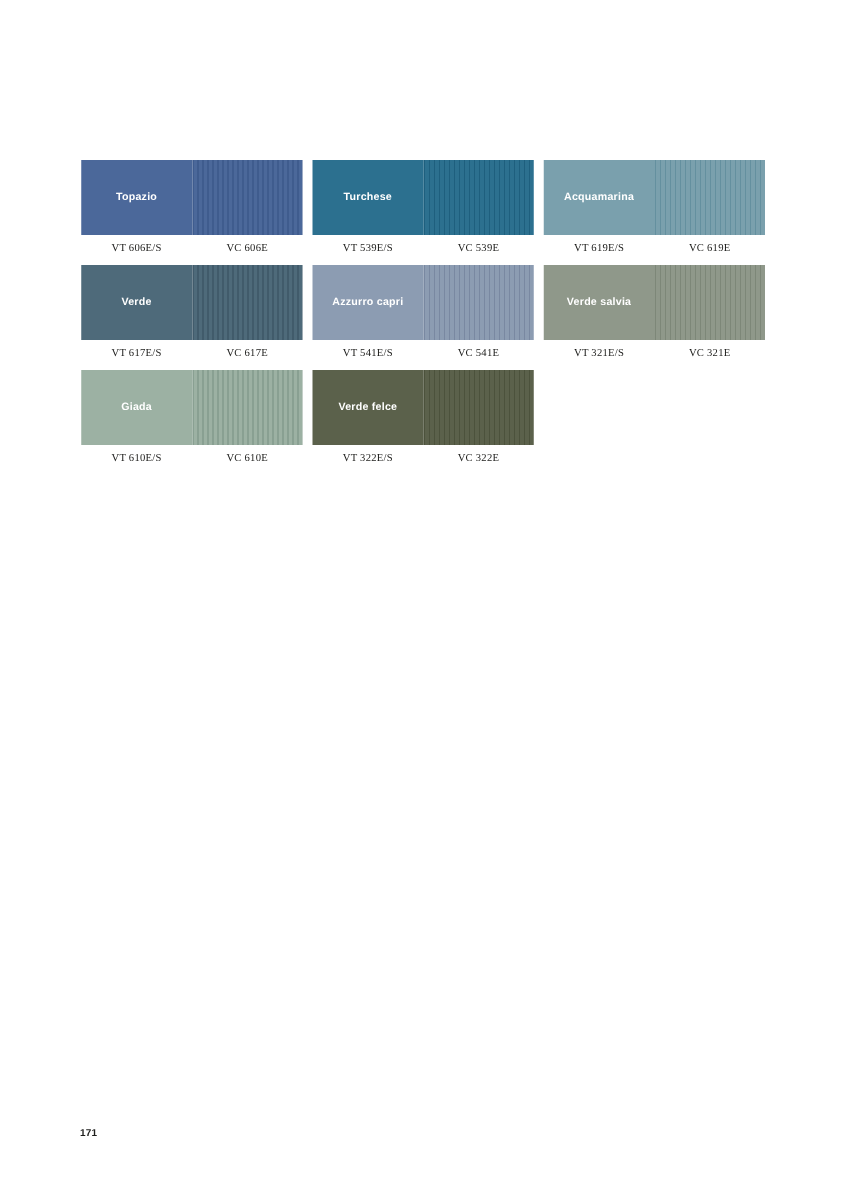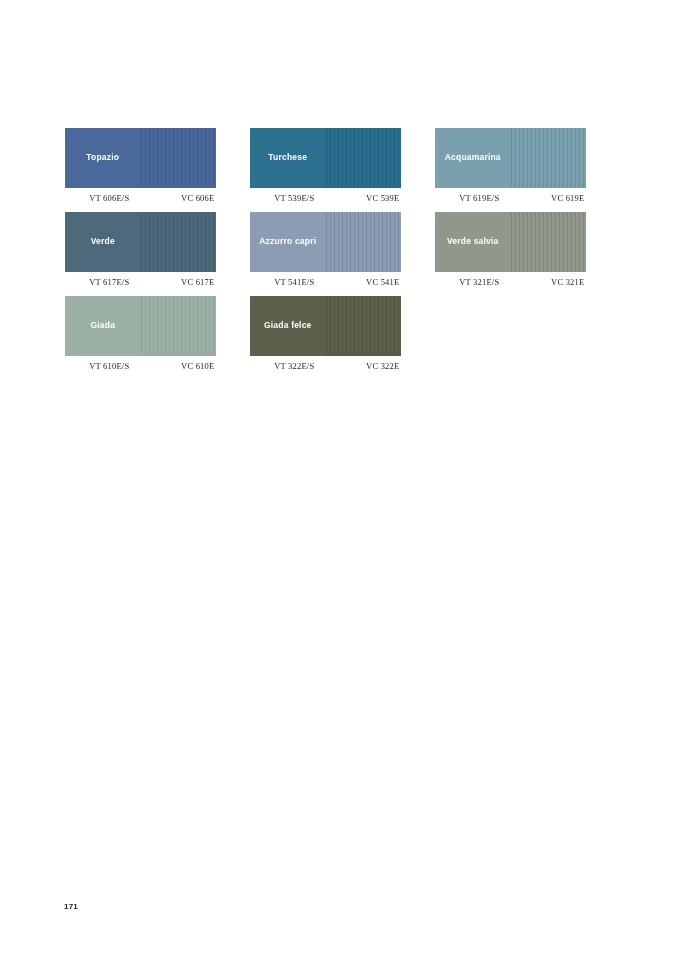--- a/index.html
+++ b/index.html
@@ -21,21 +21,21 @@
     width: 547px;
     display: grid;
     grid-template-columns: repeat(3, 177px);
     column-gap: 8px;
     row-gap: 9px;
   }
   .cell {
     width: 177px;
   }
   .swatch {
-    width: 151px;
+    width: 177px;
     height: 60px;
     display: flex;
   }
   .half {
     width: 50%;
     height: 100%;
   }
   .half.solid {
     background: var(--base);
     display: flex;
@@ -175,21 +175,21 @@
     </div>
     <div class="codes">
       <span class="code">VT 610E/S</span>
       <span class="code">VC 610E</span>
     </div>
   </div>
 
   <div class="cell" style="--base: #5b614b; --stripe: #4c523c;">
     <div class="swatch">
       <div class="half solid">
-        <span class="name">Giada felce</span>
+        <span class="name">Verde felce</span>
       </div>
       <div class="half striped"></div>
     </div>
     <div class="codes">
       <span class="code">VT 322E/S</span>
       <span class="code">VC 322E</span>
     </div>
   </div>
 
 

